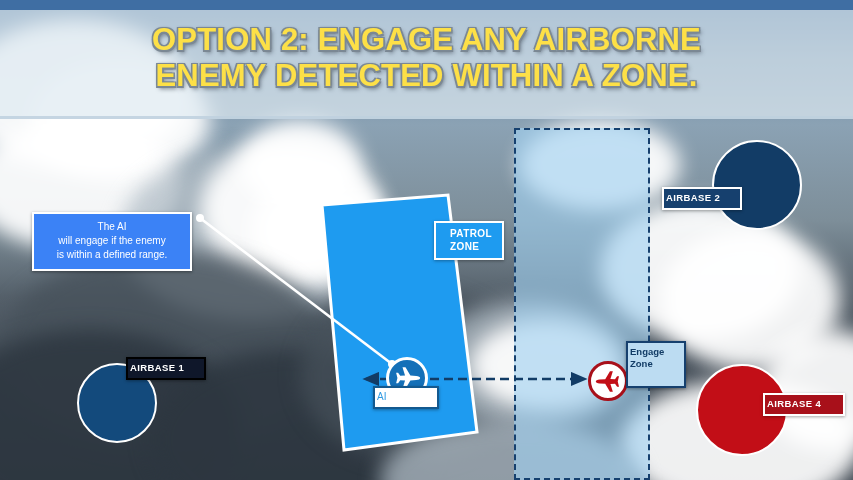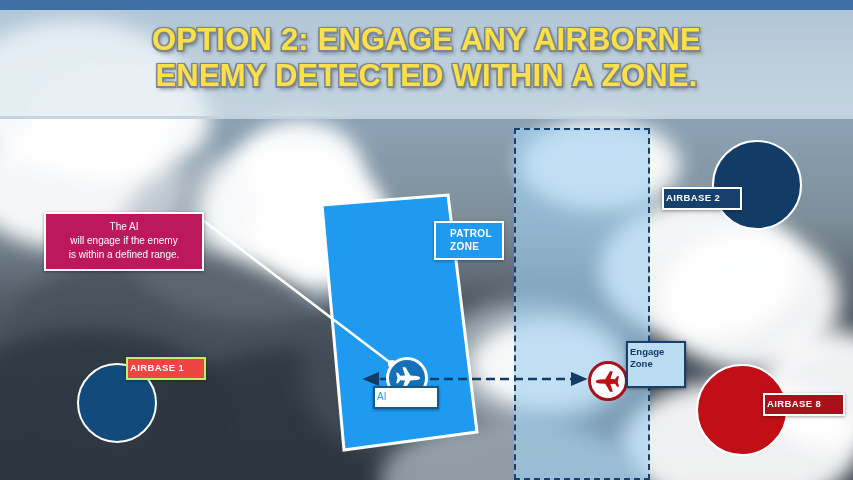--- a/index.html
+++ b/index.html
@@ -58,23 +58,23 @@
   .engage-zone{
     position:absolute;
     left:514px;top:128px;width:136px;height:352px;
     background:rgba(160,208,240,.62);
     border:2px dashed #16406e;
     box-sizing:border-box;
   }
 
   
   .callout{
-    position:absolute;left:44px;top:212px;
+    position:absolute;left:32px;top:212px;
     width:160px;
-    background:#be185d;
+    background:#3b82f6;
     border:2px solid #ffffff;
     color:#ffffff;
     font-size:10px;
     line-height:14px;
     text-align:center;
     padding:6px 6px 7px 6px;
     box-sizing:border-box;
     white-space:pre-line;
     box-shadow:0 1px 3px rgba(0,0,0,.4);
   }
@@ -100,21 +100,21 @@
     font-size:10px;line-height:12px;padding:3px 2px 4px;
     font-weight:normal;
   }
   .lbl-engage{
     left:626px;top:341px;width:60px;
     background:#bcdcf2;border:2px solid #16406e;color:#123c66;
     font-size:9.5px;line-height:12px;padding:3px 2px 16px;
   }
   .lbl-ab1{
     left:126px;top:357px;width:80px;
-    background:#ef4444;border:2px solid #bef264;color:#ffffff;
+    background:#0f172a;border:2px solid #000000;color:#ffffff;
     font-size:9.5px;line-height:12px;padding:3px 2px 4px;
     letter-spacing:.4px;
   }
   .lbl-ab2{
     left:662px;top:187px;width:80px;
     background:#16406e;border:2px solid #ffffff;color:#ffffff;
     font-size:9.5px;line-height:12px;padding:3px 2px 4px;
     letter-spacing:.4px;
   }
   .lbl-ab4{
@@ -231,15 +231,15 @@
       </g>
     </svg>
   </div>
 
   <div class="lbl lbl-patrol">PATROL
 ZONE</div>
   <div class="lbl lbl-ai">AI</div>
   <div class="lbl lbl-engage">Engage Zone</div>
   <div class="lbl lbl-ab1">AIRBASE 1</div>
   <div class="lbl lbl-ab2">AIRBASE 2</div>
-  <div class="lbl lbl-ab4">AIRBASE 8</div>
+  <div class="lbl lbl-ab4">AIRBASE 4</div>
 
 </div>
 
 </body></html>

